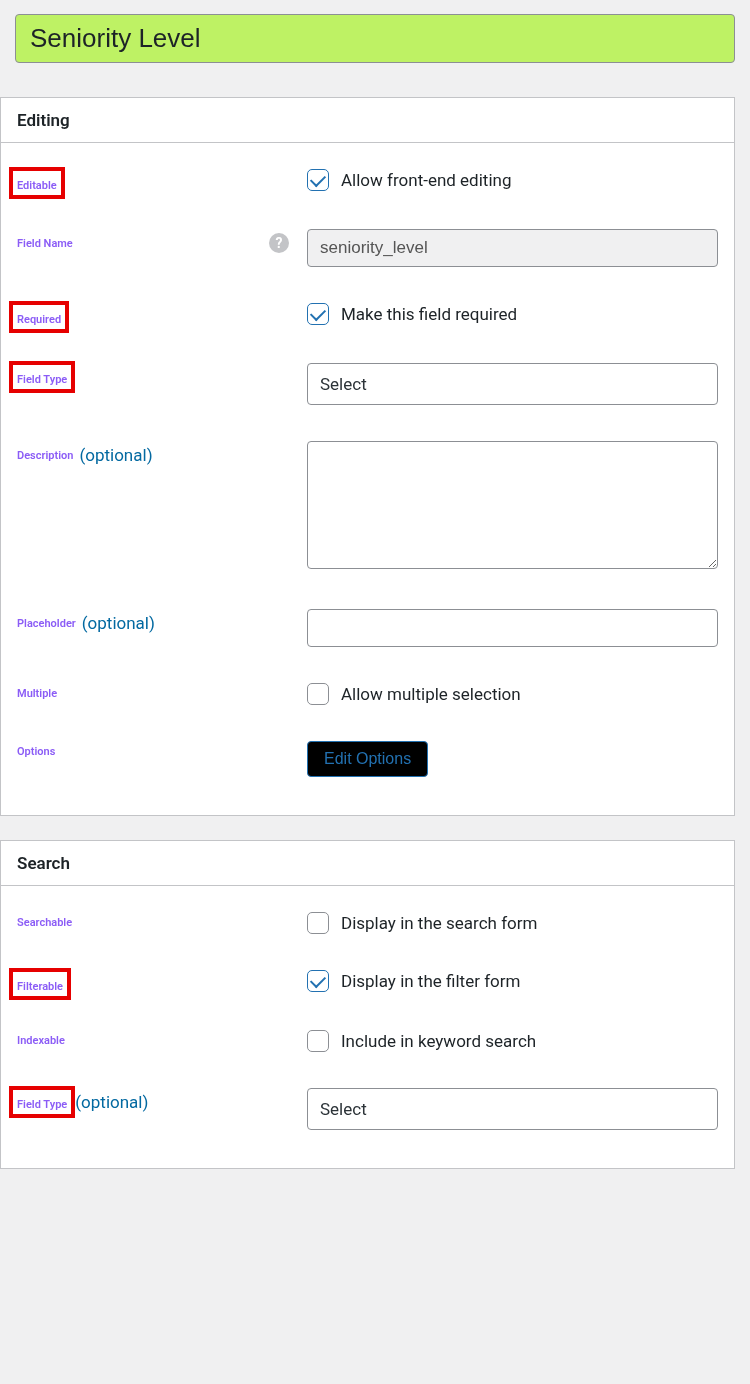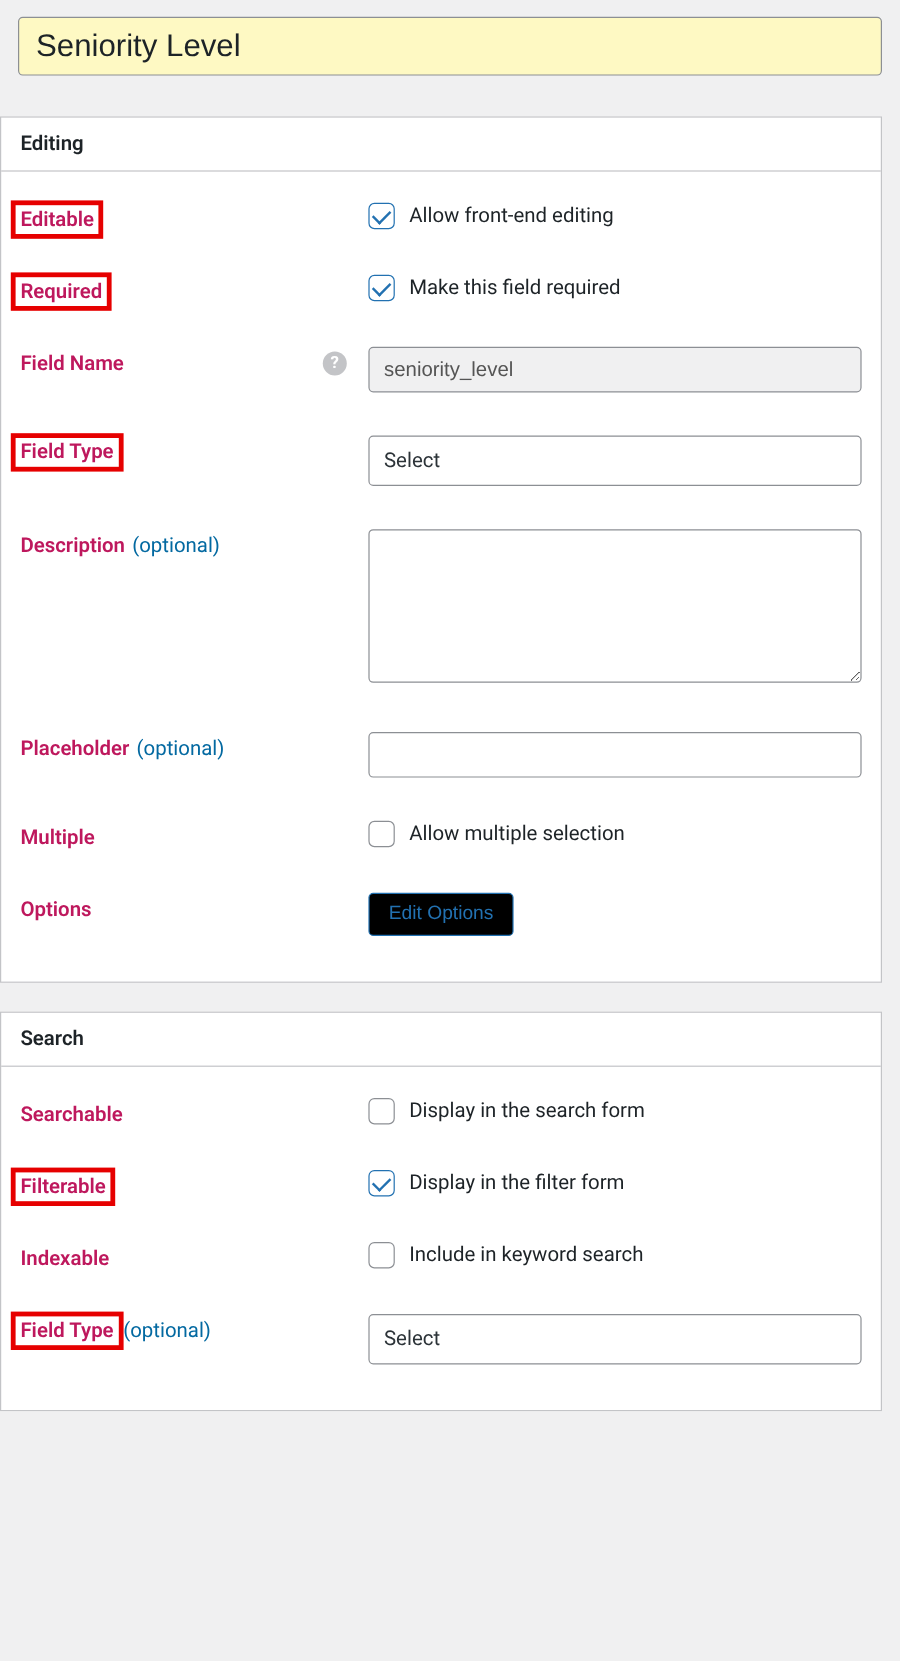--- a/index.html
+++ b/index.html
@@ -10,21 +10,21 @@
       font-size: 17px;
       width: 750px;
     }
     .title-input {
       width: calc(100% - 30px);
       margin: 14px 15px 10px 15px;
       padding: 8px 14px;
       font-size: 26px;
       border: 1px solid #8c8f94;
       border-radius: 4px;
-      background: #fef9c3;
+      background: #bef264;
       color: #1d2327;
     }
     .panel {
       background: #fff;
       border: 1px solid #c3c4c7;
       margin: 24px 0 0 0;
       width: calc(100% - 15px);
     }
     .panel-header {
       padding: 12px 16px;
@@ -41,22 +41,22 @@
     .label-col {
       width: 290px;
       flex-shrink: 0;
       display: flex;
       align-items: center;
       gap: 6px;
       padding-top: 4px;
     }
     .label-text {
       font-weight: 600;
-      font-size: 17px;
-      color: #be185d;
+      font-size: 11px;
+      color: #8b5cf6;
     }
     .optional {
       font-weight: 400;
       color: #0369a1;
       font-size: 17px;
     }
     .highlight {
       border: 4px solid #e60000;
       display: inline-block;
       padding: 2px 4px;
@@ -165,37 +165,37 @@
       <div class="control-col">
         <div class="check-row">
           <span class="checkbox checked"></span>
           <span class="check-label">Allow front-end editing</span>
         </div>
       </div>
     </div>
 
     <div class="row">
       <div class="label-col">
+        <span class="label-text">Field Name</span>
+        <span class="help-icon">?</span>
+      </div>
+      <div class="control-col">
+        <input type="text" class="text-input readonly" readonly="" value="seniority_level" style="">
+      </div>
+    </div>
+
+    <div class="row">
+      <div class="label-col">
         <span class="highlight"><span class="label-text">Required</span></span>
       </div>
       <div class="control-col">
         <div class="check-row">
           <span class="checkbox checked"></span>
           <span class="check-label">Make this field required</span>
         </div>
-      </div>
-    </div>
-
-    <div class="row">
-      <div class="label-col">
-        <span class="label-text">Field Name</span>
-        <span class="help-icon">?</span>
-      </div>
-      <div class="control-col">
-        <input type="text" class="text-input readonly" readonly="" value="seniority_level" style="">
       </div>
     </div>
 
     <div class="row">
       <div class="label-col">
         <span class="highlight"><span class="label-text">Field Type</span></span>
       </div>
       <div class="control-col">
         <div class="select-input">Select</div>
       </div>

